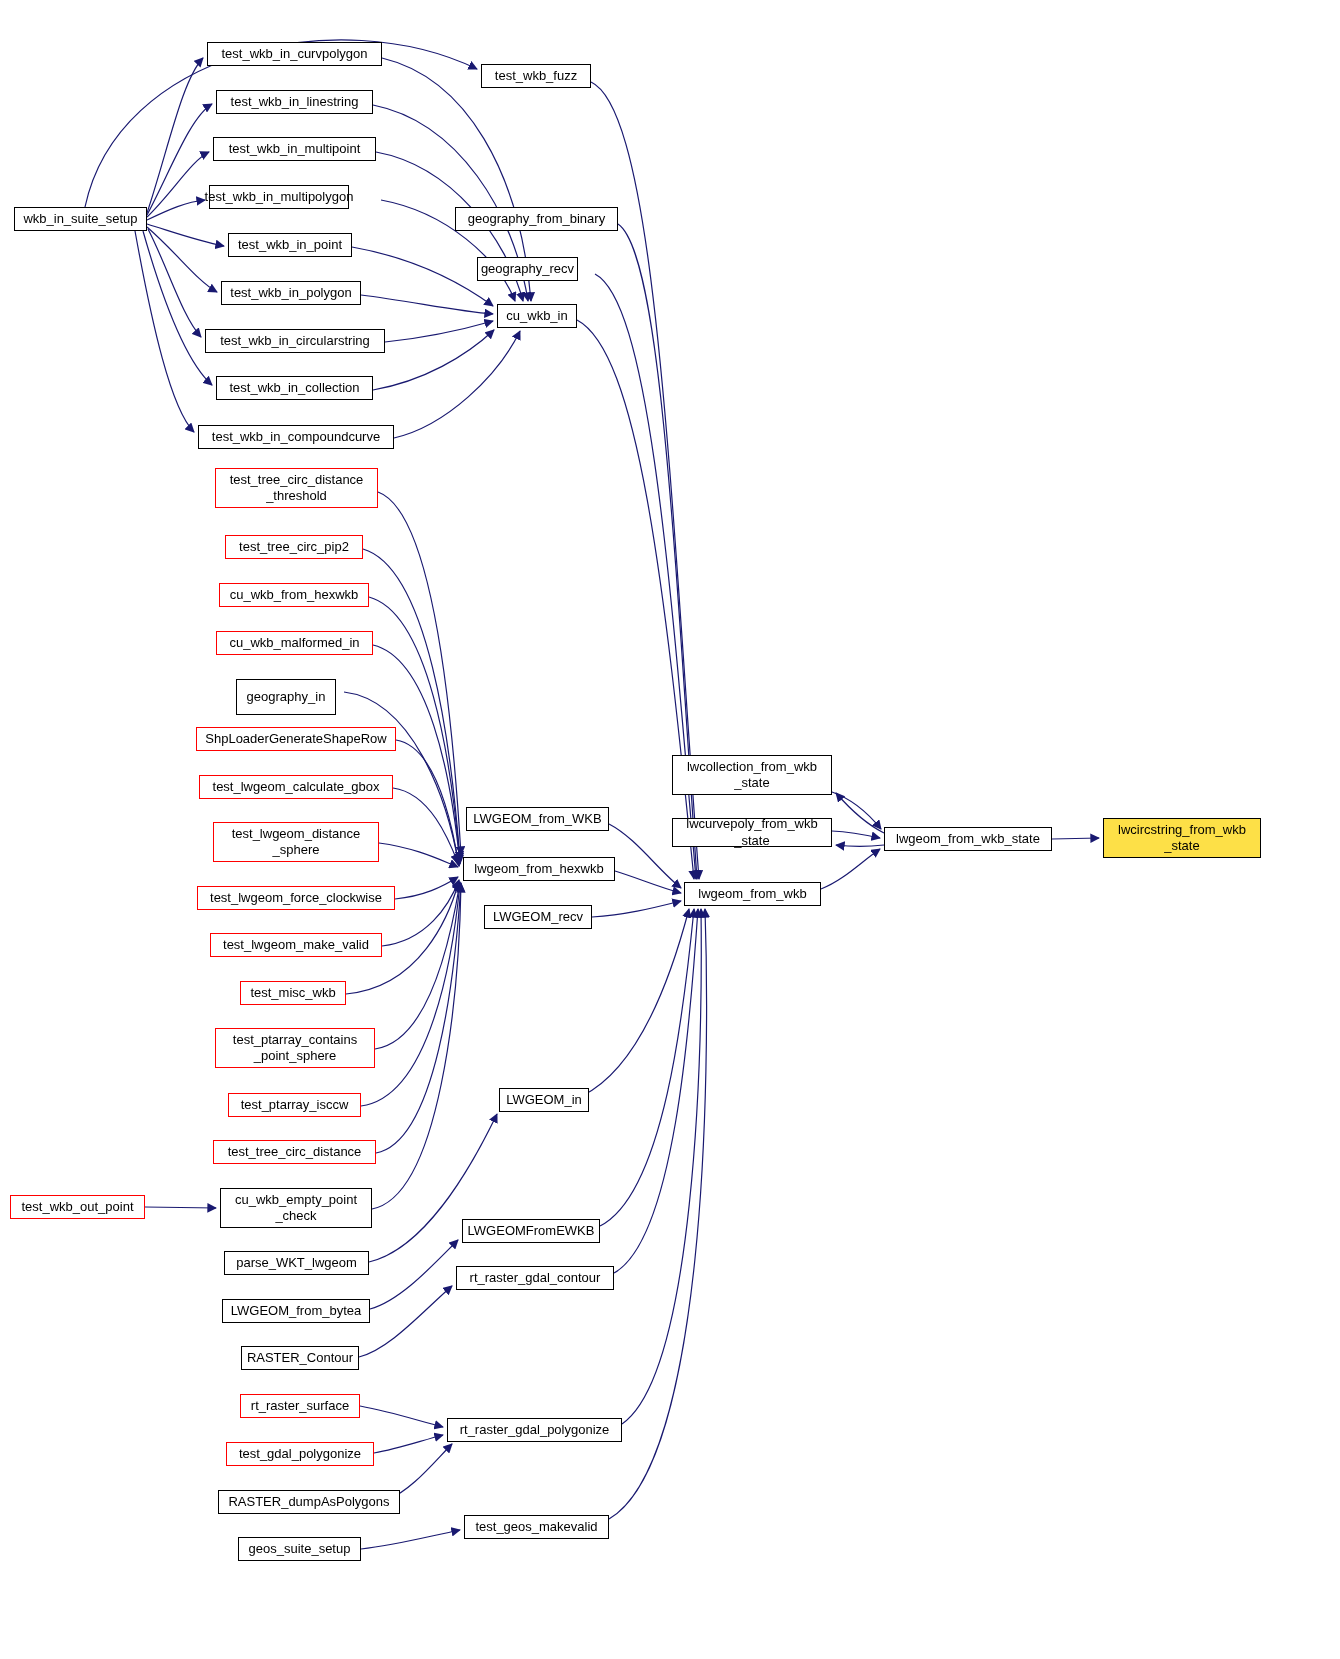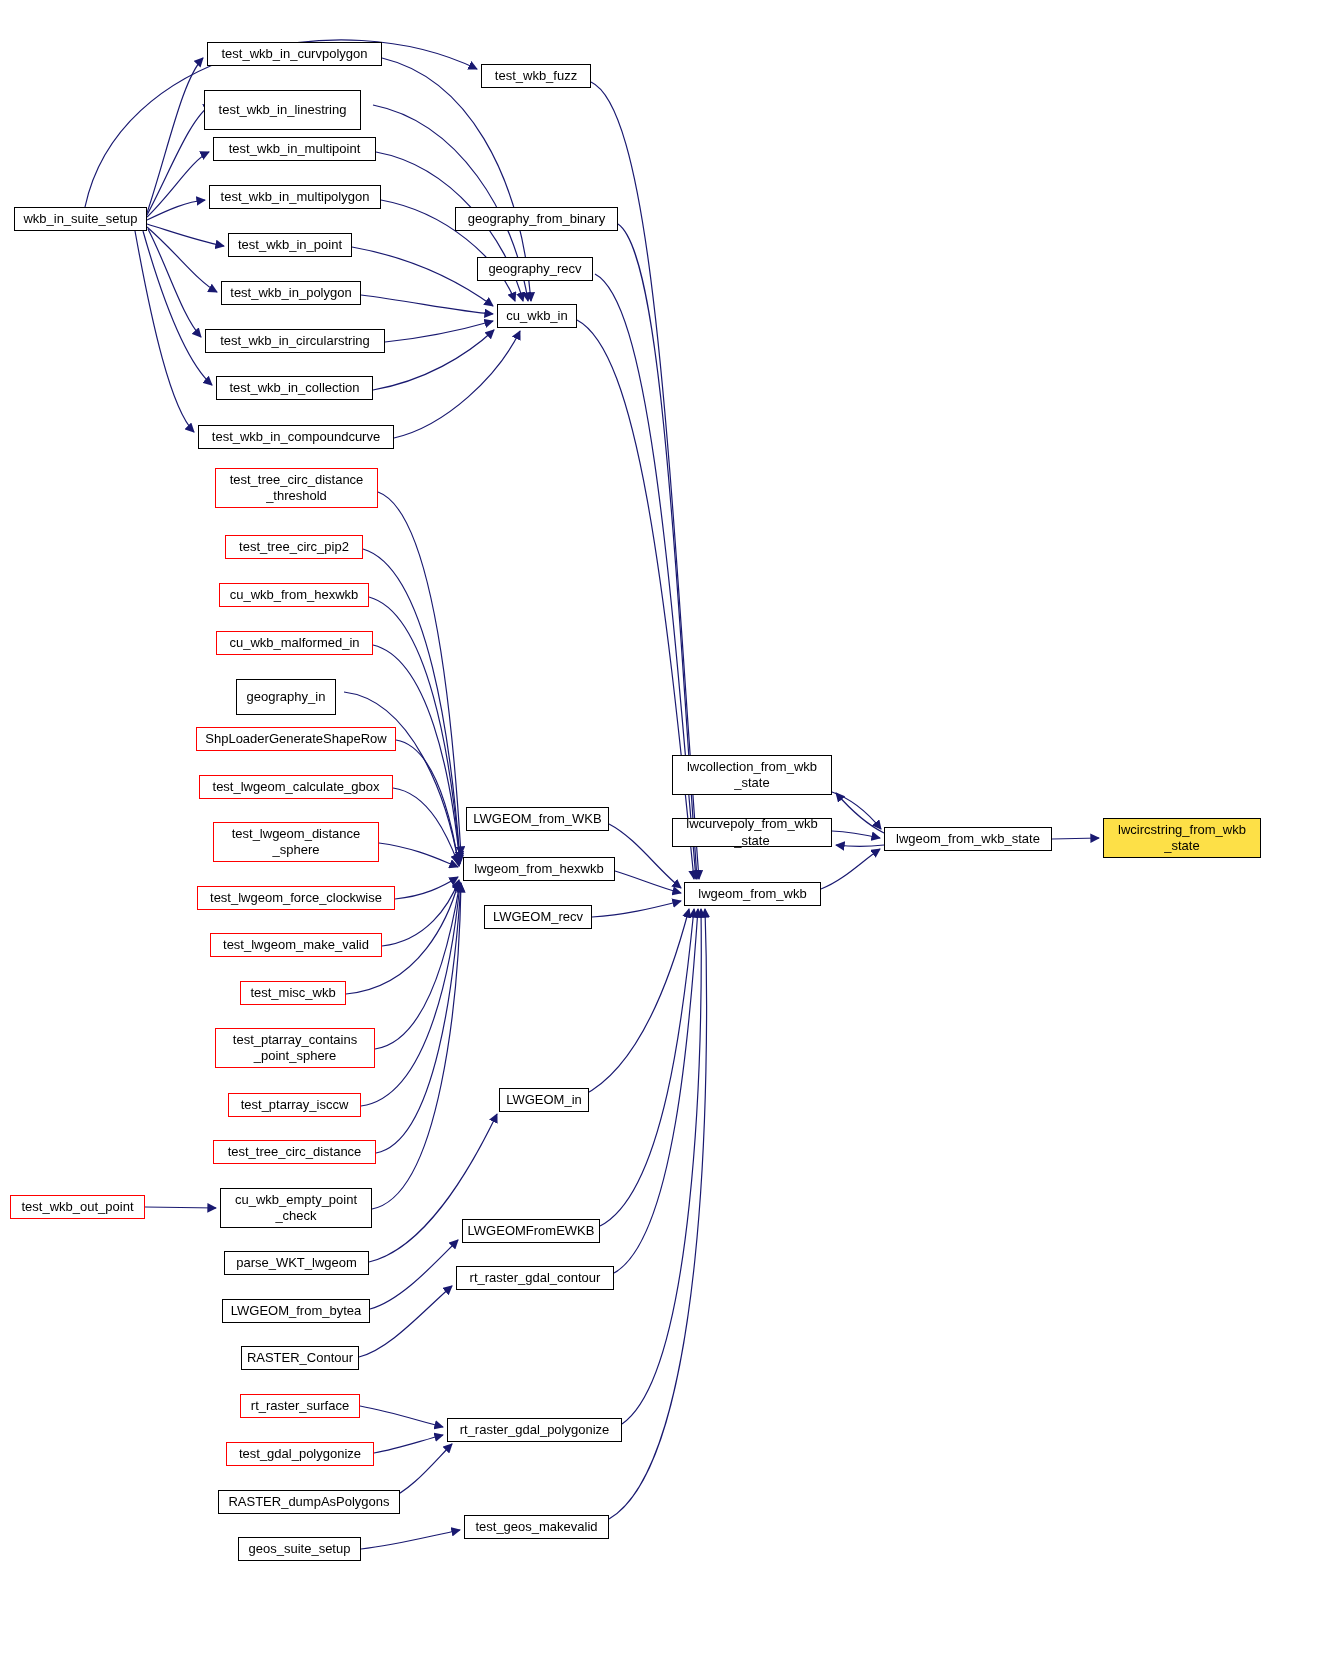--- a/index.html
+++ b/index.html
@@ -95,23 +95,23 @@
     <path class="edge" d="M359,1357 C390,1349 422,1312 452,1286" marker-end="url(#arr)"></path>
     <path class="edge" d="M360,1406 C392,1412 416,1420 443,1427" marker-end="url(#arr)"></path>
     <path class="edge" d="M374,1453 C398,1449 420,1441 443,1435" marker-end="url(#arr)"></path>
     <path class="edge" d="M387,1500 C412,1490 434,1462 452,1444" marker-end="url(#arr)"></path>
     <path class="edge" d="M361,1549 C396,1545 426,1537 460,1530" marker-end="url(#arr)"></path>
   </svg>
 
   <div class="node" style="left:14px;top:207px;width:133px;height:24px">wkb_in_suite_setup</div>
 
   <div class="node" style="left:207px;top:42px;width:175px;height:24px">test_wkb_in_curvpolygon</div>
-  <div class="node" style="left:204px;top:90px;width:157px;height:40px">test_wkb_in_linestring</div>
+  <div class="node" style="left:216px;top:90px;width:157px;height:24px">test_wkb_in_linestring</div>
   <div class="node" style="left:213px;top:137px;width:163px;height:24px">test_wkb_in_multipoint</div>
-  <div class="node" style="left:209px;top:185px;width:172px;height:24px">test_wkb_in_multipolygon</div>
+  <div class="node" style="left:209px;top:185px;width:140px;height:24px">test_wkb_in_multipolygon</div>
   <div class="node" style="left:228px;top:233px;width:124px;height:24px">test_wkb_in_point</div>
   <div class="node" style="left:221px;top:281px;width:140px;height:24px">test_wkb_in_polygon</div>
   <div class="node" style="left:205px;top:329px;width:180px;height:24px">test_wkb_in_circularstring</div>
   <div class="node" style="left:216px;top:376px;width:157px;height:24px">test_wkb_in_collection</div>
   <div class="node" style="left:198px;top:425px;width:196px;height:24px">test_wkb_in_compoundcurve</div>
 
   <div class="node red" style="left:215px;top:468px;width:163px;height:40px">test_tree_circ_distance
 _threshold</div>
   <div class="node red" style="left:225px;top:535px;width:138px;height:24px">test_tree_circ_pip2</div>
   <div class="node red" style="left:219px;top:583px;width:150px;height:24px">cu_wkb_from_hexwkb</div>
@@ -134,21 +134,21 @@
   <div class="node" style="left:224px;top:1251px;width:145px;height:24px">parse_WKT_lwgeom</div>
   <div class="node" style="left:222px;top:1299px;width:148px;height:24px">LWGEOM_from_bytea</div>
   <div class="node" style="left:241px;top:1346px;width:118px;height:24px">RASTER_Contour</div>
   <div class="node red" style="left:240px;top:1394px;width:120px;height:24px">rt_raster_surface</div>
   <div class="node red" style="left:226px;top:1442px;width:148px;height:24px">test_gdal_polygonize</div>
   <div class="node" style="left:218px;top:1490px;width:182px;height:24px">RASTER_dumpAsPolygons</div>
   <div class="node" style="left:238px;top:1537px;width:123px;height:24px">geos_suite_setup</div>
 
   <div class="node" style="left:481px;top:64px;width:110px;height:24px">test_wkb_fuzz</div>
   <div class="node" style="left:455px;top:207px;width:163px;height:24px">geography_from_binary</div>
-  <div class="node" style="left:477px;top:257px;width:116px;height:24px">geography_recv</div>
+  <div class="node" style="left:477px;top:257px;width:101px;height:24px">geography_recv</div>
   <div class="node" style="left:497px;top:304px;width:80px;height:24px">cu_wkb_in</div>
   <div class="node" style="left:466px;top:807px;width:143px;height:24px">LWGEOM_from_WKB</div>
   <div class="node" style="left:463px;top:857px;width:152px;height:24px">lwgeom_from_hexwkb</div>
   <div class="node" style="left:484px;top:905px;width:108px;height:24px">LWGEOM_recv</div>
   <div class="node" style="left:499px;top:1088px;width:90px;height:24px">LWGEOM_in</div>
   <div class="node" style="left:462px;top:1219px;width:138px;height:24px">LWGEOMFromEWKB</div>
   <div class="node" style="left:456px;top:1266px;width:158px;height:24px">rt_raster_gdal_contour</div>
   <div class="node" style="left:447px;top:1418px;width:175px;height:24px">rt_raster_gdal_polygonize</div>
   <div class="node" style="left:464px;top:1515px;width:145px;height:24px">test_geos_makevalid</div>
 

